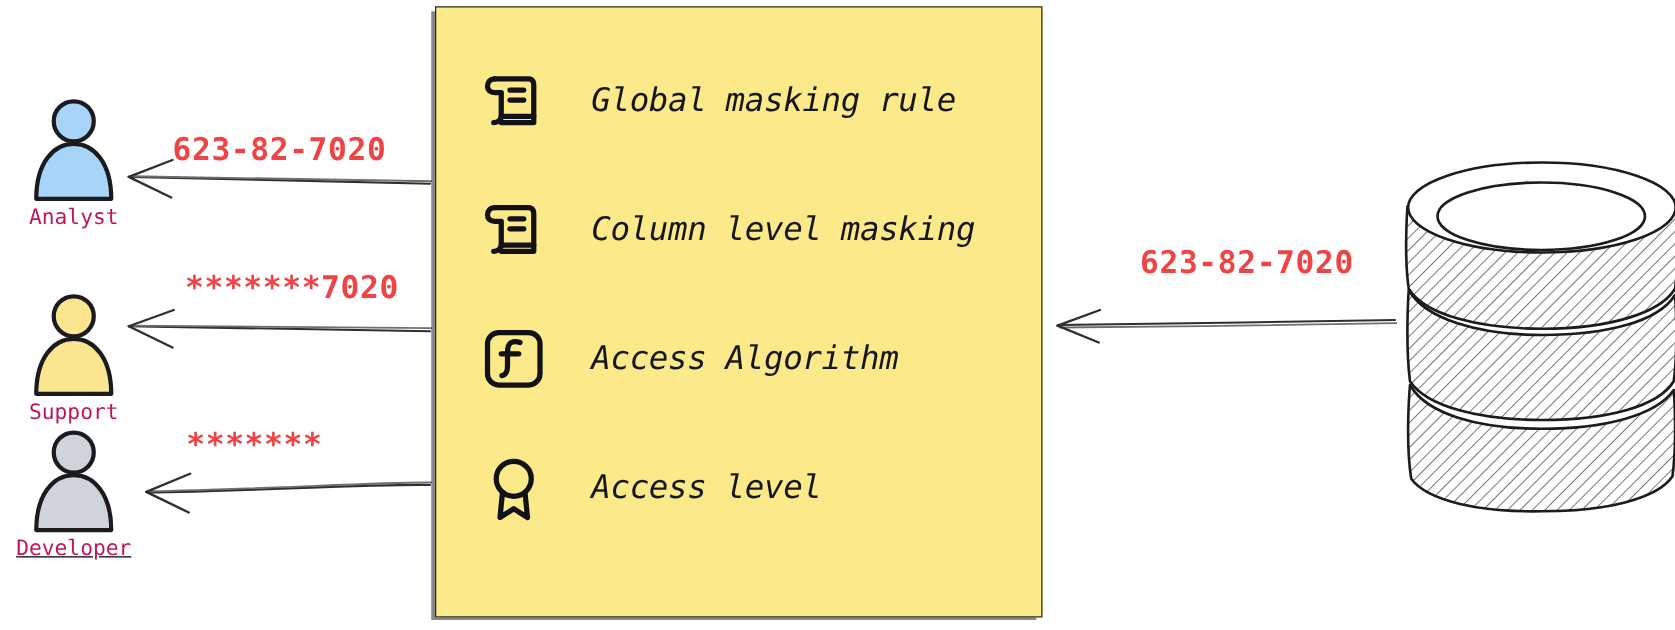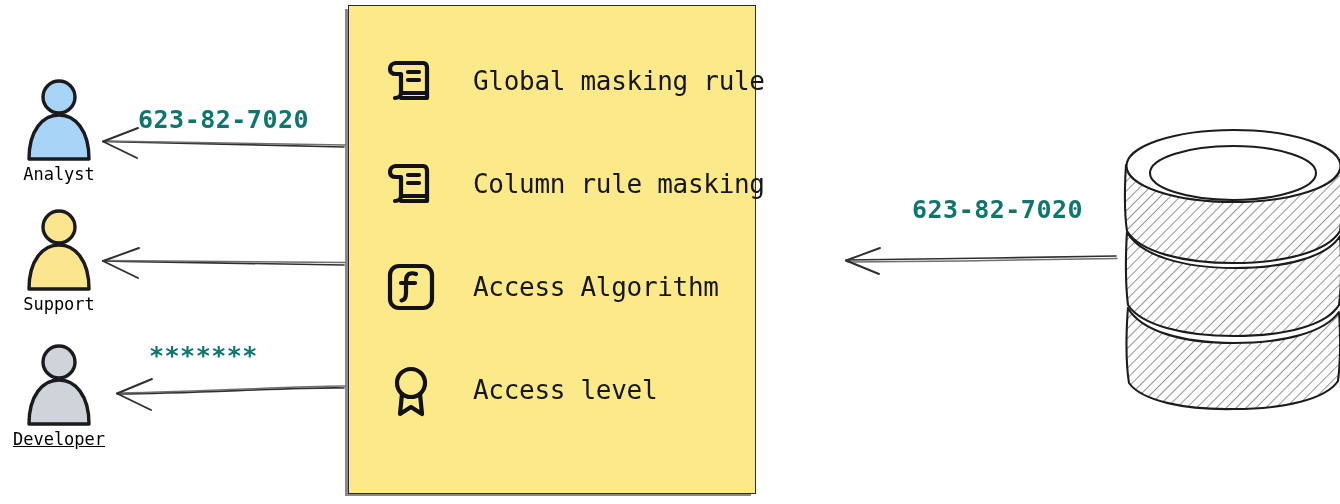--- a/index.html
+++ b/index.html
@@ -33,55 +33,56 @@
     text-align: center;
   }
   .actor .glyph {
     width: 118px;
     height: 86px;
     position: relative;
   }
   .actor .caption {
     font-family: "DejaVu Sans Mono", monospace;
     font-size: 17px;
-    color: #000000;
+    color: #be185d;
     letter-spacing: 0px;
     line-height: 20px;
     white-space: nowrap;
   }
   #actor-analyst { left: 0px;  top: 78px; }
-  #actor-support { left: 0px;  top: 208px; }
+  #actor-support { left: 0px;  top: 234px; }
   #actor-developer { left: 0px; top: 343px; text-decoration: underline; }
 
   
   .arrow-label {
     position: absolute;
     font-family: "DejaVu Sans Mono", monospace;
     font-weight: 700;
     font-size: 25px;
-    color: #0f766e;
+    color: #ef4444;
     white-space: nowrap;
     letter-spacing: 0.5px;
   }
   #label-analyst   { left: 138px; top: 105px; }
   #label-support   { left: 148px; top: 215px; }
   #label-developer { left: 149px; top: 341px; }
   #label-db        { left: 912px; top: 195px; }
 
   
   #policy-panel {
     position: absolute;
     left: 348px;
     top: 5px;
-    width: 408px;
+    width: 486px;
     height: 489px;
     background: #fbe98a;
     box-sizing: border-box;
     border: 1.6px solid #2b2b2b;
     box-shadow: -4px 3px 0 -1px rgba(40,40,40,0.55);
+    font-style: italic;
   }
   .policy-list {
     position: absolute;
     left: 0; top: 0;
     width: 100%; height: 100%;
     padding: 47px 0 0 34px;
     box-sizing: border-box;
   }
   .policy-row {
     display: flex;
@@ -186,20 +187,21 @@
     <div class="glyph">
       <svg viewBox="0 0 118 86" width="118" height="86">
         <circle cx="59" cy="19" r="16" fill="#ced4da" stroke="#1b1b1f" stroke-width="3.4"></circle>
         <path d="M29 81 C 29 52, 43 37, 59 37 C 75 37, 89 52, 89 81 Z" fill="#ced4da" stroke="#1b1b1f" stroke-width="3.4" stroke-linejoin="round"></path>
       </svg>
     </div>
     <div class="caption">Developer</div>
   </div>
 
   <div class="arrow-label" id="label-analyst">623-82-7020</div>
+  <div class="arrow-label" id="label-support">*******7020</div>
   <div class="arrow-label" id="label-developer">*******</div>
   <div class="arrow-label" id="label-db">623-82-7020</div>
 
   <div id="policy-panel">
     <div class="policy-list">
 
       <div class="policy-row">
         <span class="icon">
           <svg viewBox="0 0 56 56" width="56" height="56" fill="none" stroke="#111116" stroke-width="4.2" stroke-linecap="round" stroke-linejoin="round">
             <path d="M13 10 L40 10 C40 10 44 10 44 15 L44 45 L18 45"></path>
@@ -215,21 +217,21 @@
       <div class="policy-row">
         <span class="icon">
           <svg viewBox="0 0 56 56" width="56" height="56" fill="none" stroke="#111116" stroke-width="4.2" stroke-linecap="round" stroke-linejoin="round">
             <path d="M13 10 L40 10 C40 10 44 10 44 15 L44 45 L18 45"></path>
             <path d="M13 10 C9 10 7 13 7 16 C7 19 9 21 13 21 L18 21 L18 40 C18 43 15 45 12 45"></path>
             <path d="M18 40 L44 40"></path>
             <path d="M25 19 L36 19"></path>
             <path d="M25 27 L36 27"></path>
           </svg>
         </span>
-        <span class="label">Column rule masking</span>
+        <span class="label">Column level masking</span>
       </div>
 
       <div class="policy-row">
         <span class="icon">
           <svg viewBox="0 0 56 56" width="56" height="56" fill="none" stroke="#111116" stroke-width="4.2" stroke-linecap="round" stroke-linejoin="round">
             <rect x="7" y="7" width="42" height="42" rx="9"></rect>
             <path d="M33 15 C33 15 29 13.5 26 15 C23.2 16.4 23 20 23 23 L23 34 C23 38 21.5 41 18.5 41.5"></path>
             <path d="M18 24 L32 24"></path>
           </svg>
         </span>

